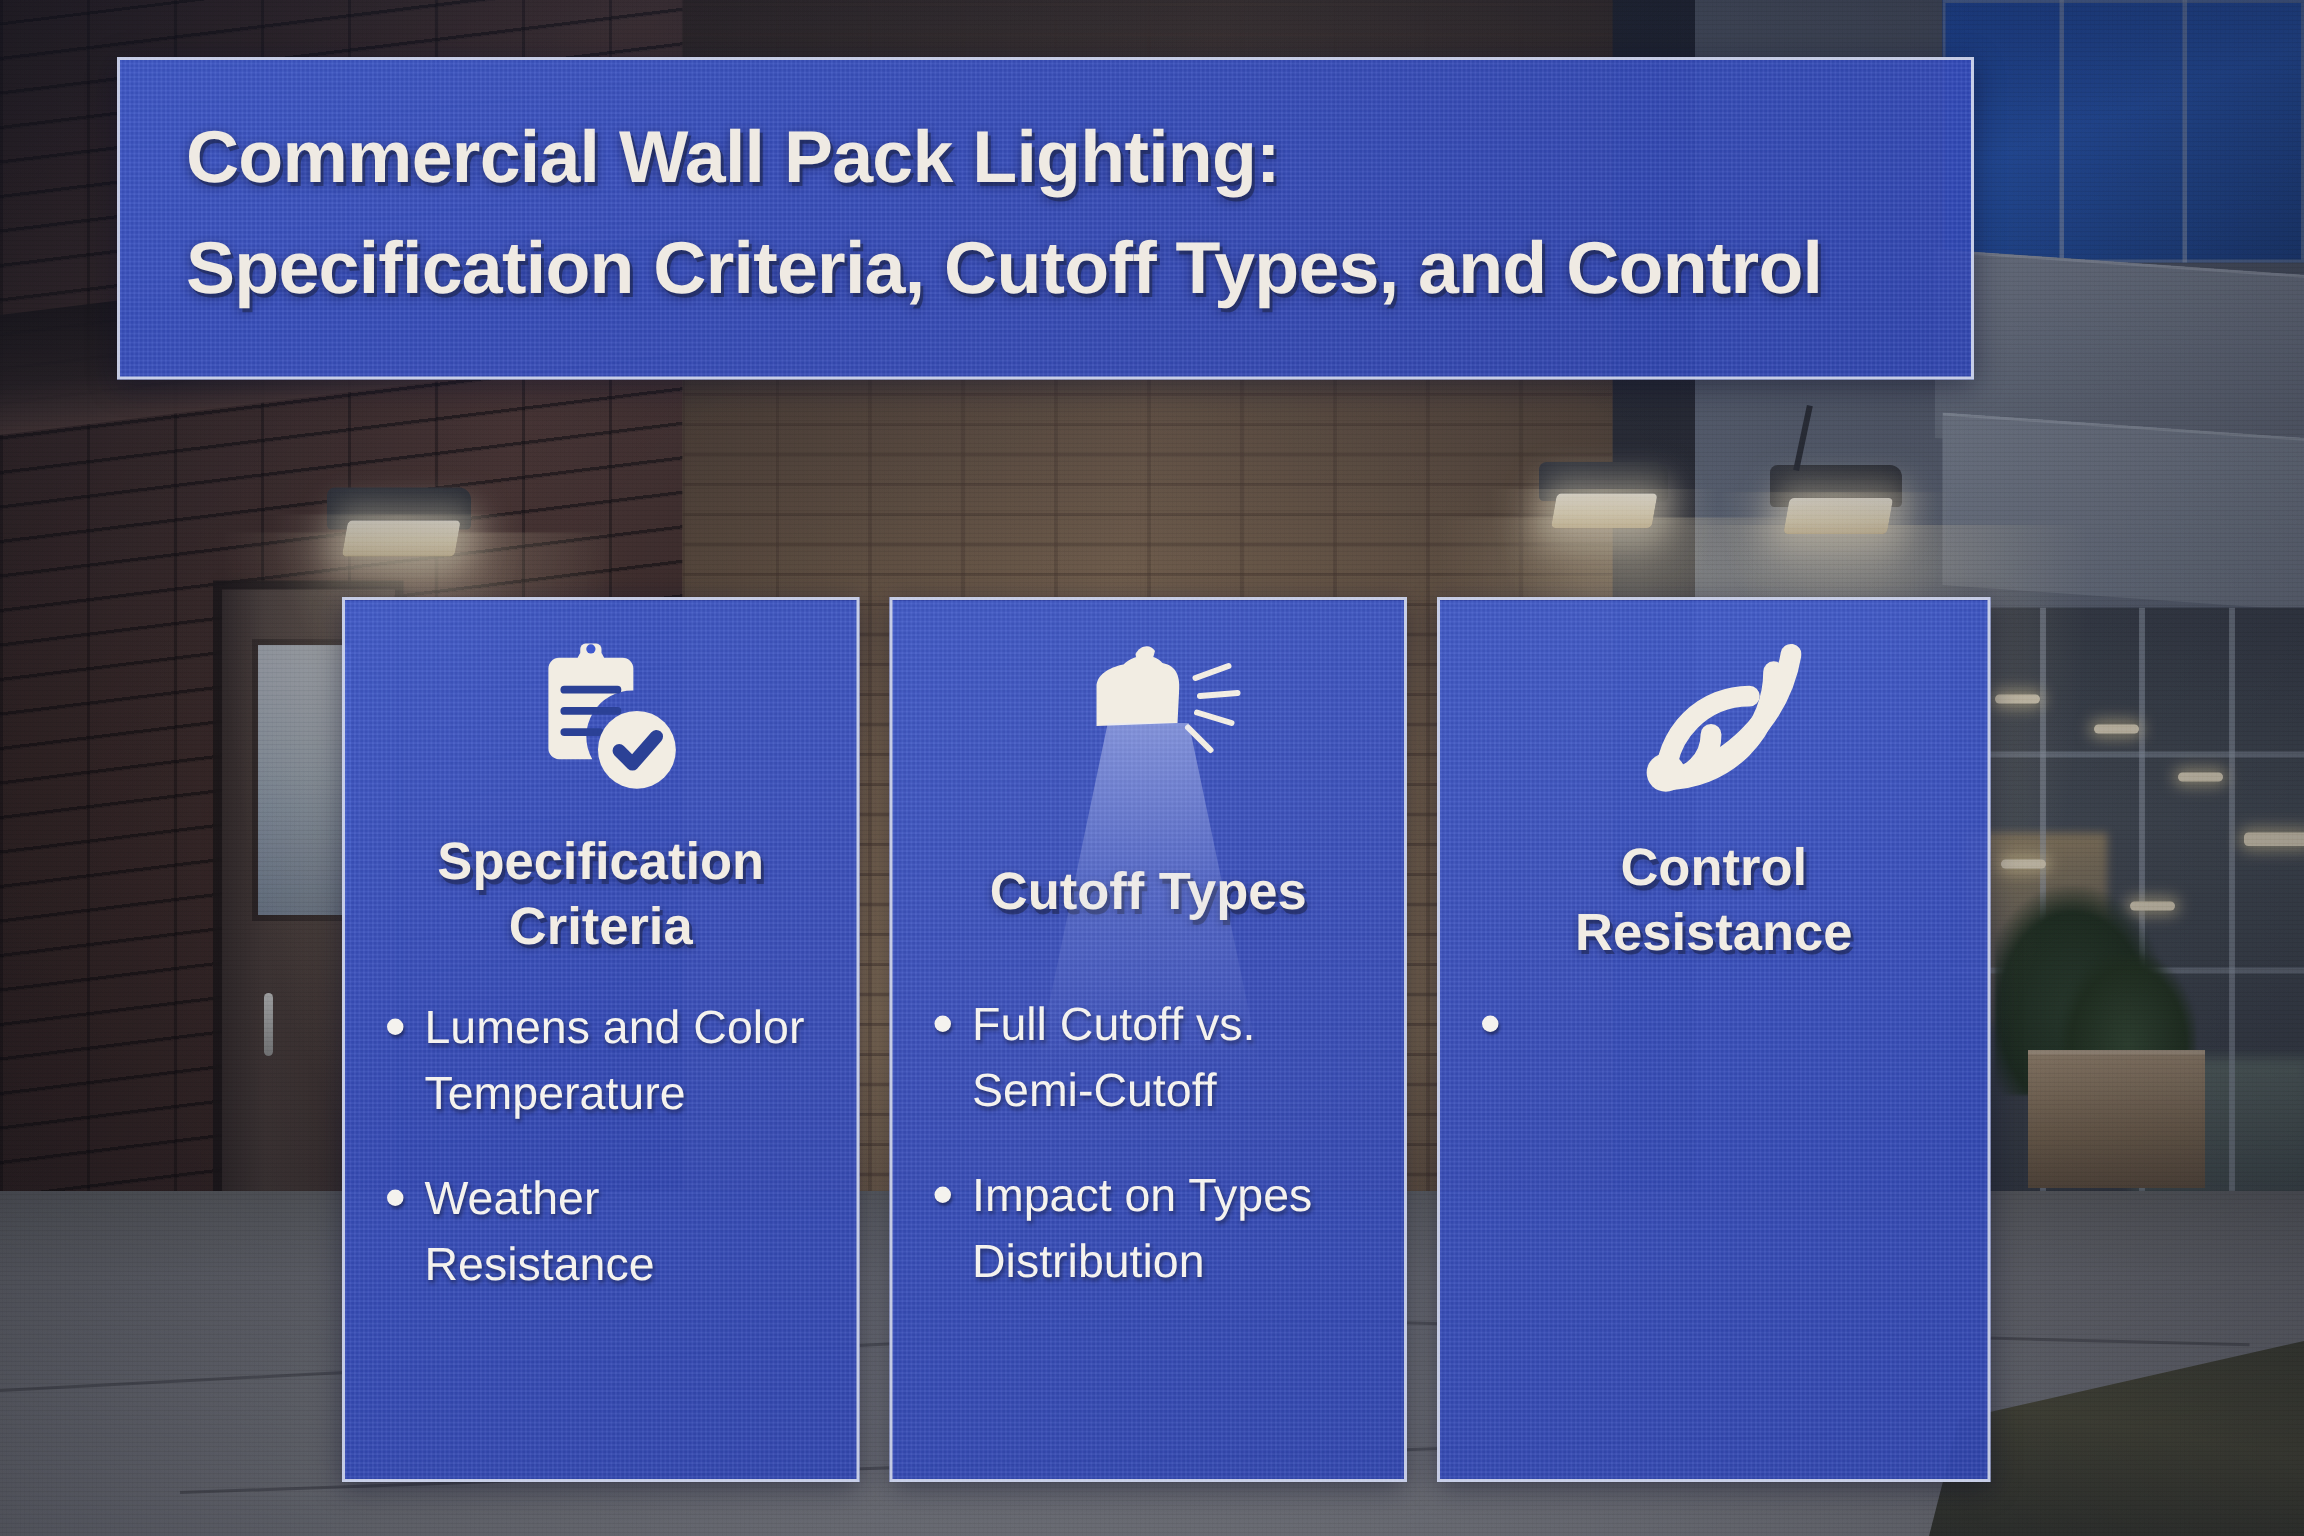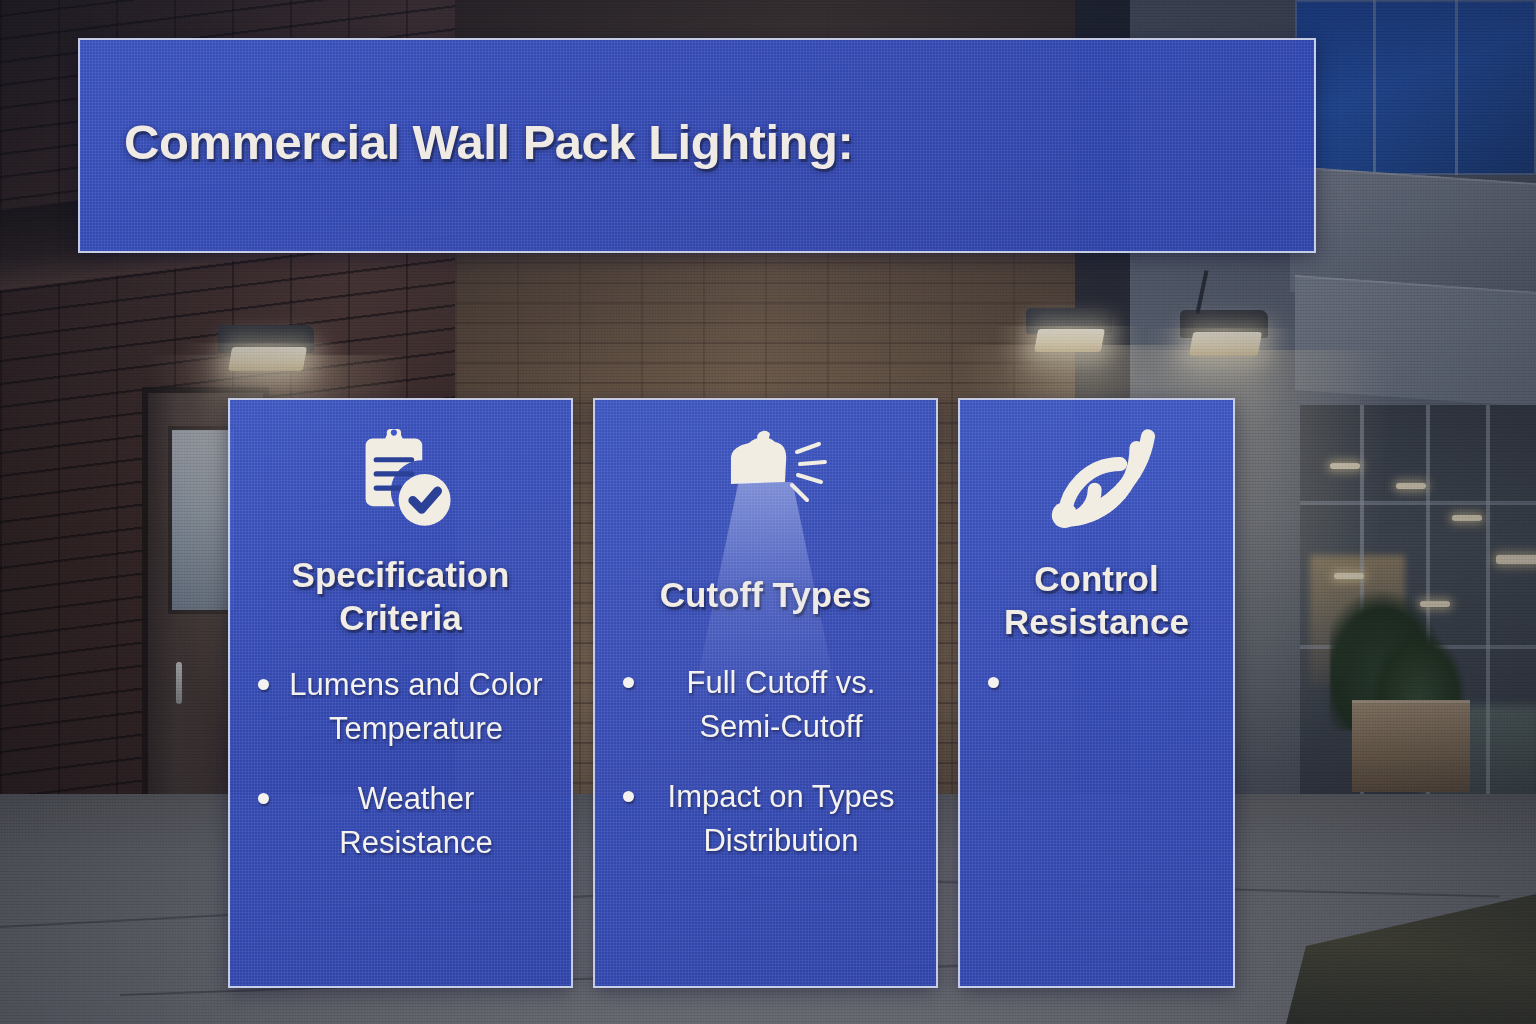--- a/index.html
+++ b/index.html
@@ -259,40 +259,40 @@
 
   
   .card {
     top:398px; height:590px;
     display:flex; flex-direction:column;
     align-items:center;
     padding:22px 22px 10px 22px;
   }
   #card-1 { left:228px; width:345px; }
   #card-2 { left:593px; width:345px; }
-  #card-3 { left:958px; width:277px; }
+  #card-3 { left:958px; width:369px; }
 
   .card-icon {
     height:126px; width:100%;
     display:flex; align-items:flex-start; justify-content:center;
     margin-bottom:6px;
   }
   .card-title {
     color:#F1ECE4;
     font-weight:700;
     font-size:35px;
     line-height:1.22;
     text-align:center;
     text-shadow: 2px 3px 0 rgba(26,32,68,.5), 0 2px 6px rgba(10,14,40,.4);
     margin-bottom:6px;
   }
   #card-2 .card-title { margin-top:20px; }
   #card-3 .card-title { margin-top:4px; }
 
-  .bullets { width:100%; margin-top:18px;text-align:center; }
+  .bullets { width:100%; margin-top:18px; }
   #card-2 .bullets { margin-top:38px; }
   #card-3 .bullets { margin-top:12px; }
 
   .bullet {
     display:flex; align-items:flex-start;
     color:#F4F2EE;
     font-size:31px;
     line-height:1.42;
     text-shadow: 1px 2px 3px rgba(16,20,48,.55);
     margin-bottom:26px;
@@ -384,20 +384,21 @@
         <div class="glow"></div>
     </div>
     <div style="position:absolute; left:1200px; top:270px; width:4px; height:44px; background:#2c2e33; transform:rotate(12deg);"></div>
 
     <div class="grade"></div>
     <div class="noise"></div>
   </div>
 
   <div class="panel" id="title-banner">
     <div class="title-line l1">Commercial Wall Pack Lighting:</div>
+    <div class="title-line l2">Specification Criteria, Cutoff Types, and Control</div>
   </div>
 
   <div class="panel card" id="card-1">
     <div class="card-icon">
       <svg width="118" height="118" viewBox="0 0 100 100" aria-hidden="true">
         <g fill="#F2EDE3">
           <path d="M26 14h10.5a8 8 0 0 1 15 0H62a6 6 0 0 1 6 6v12.5a26 26 0 0 0-23.2 38.8H26a6 6 0 0 1-6-6V20a6 6 0 0 1 6-6z"></path>
           <rect x="38" y="6" width="12" height="10" rx="3"></rect>
           <circle cx="44" cy="9" r="2.6" fill="#3E58CE"></circle>
         </g>

